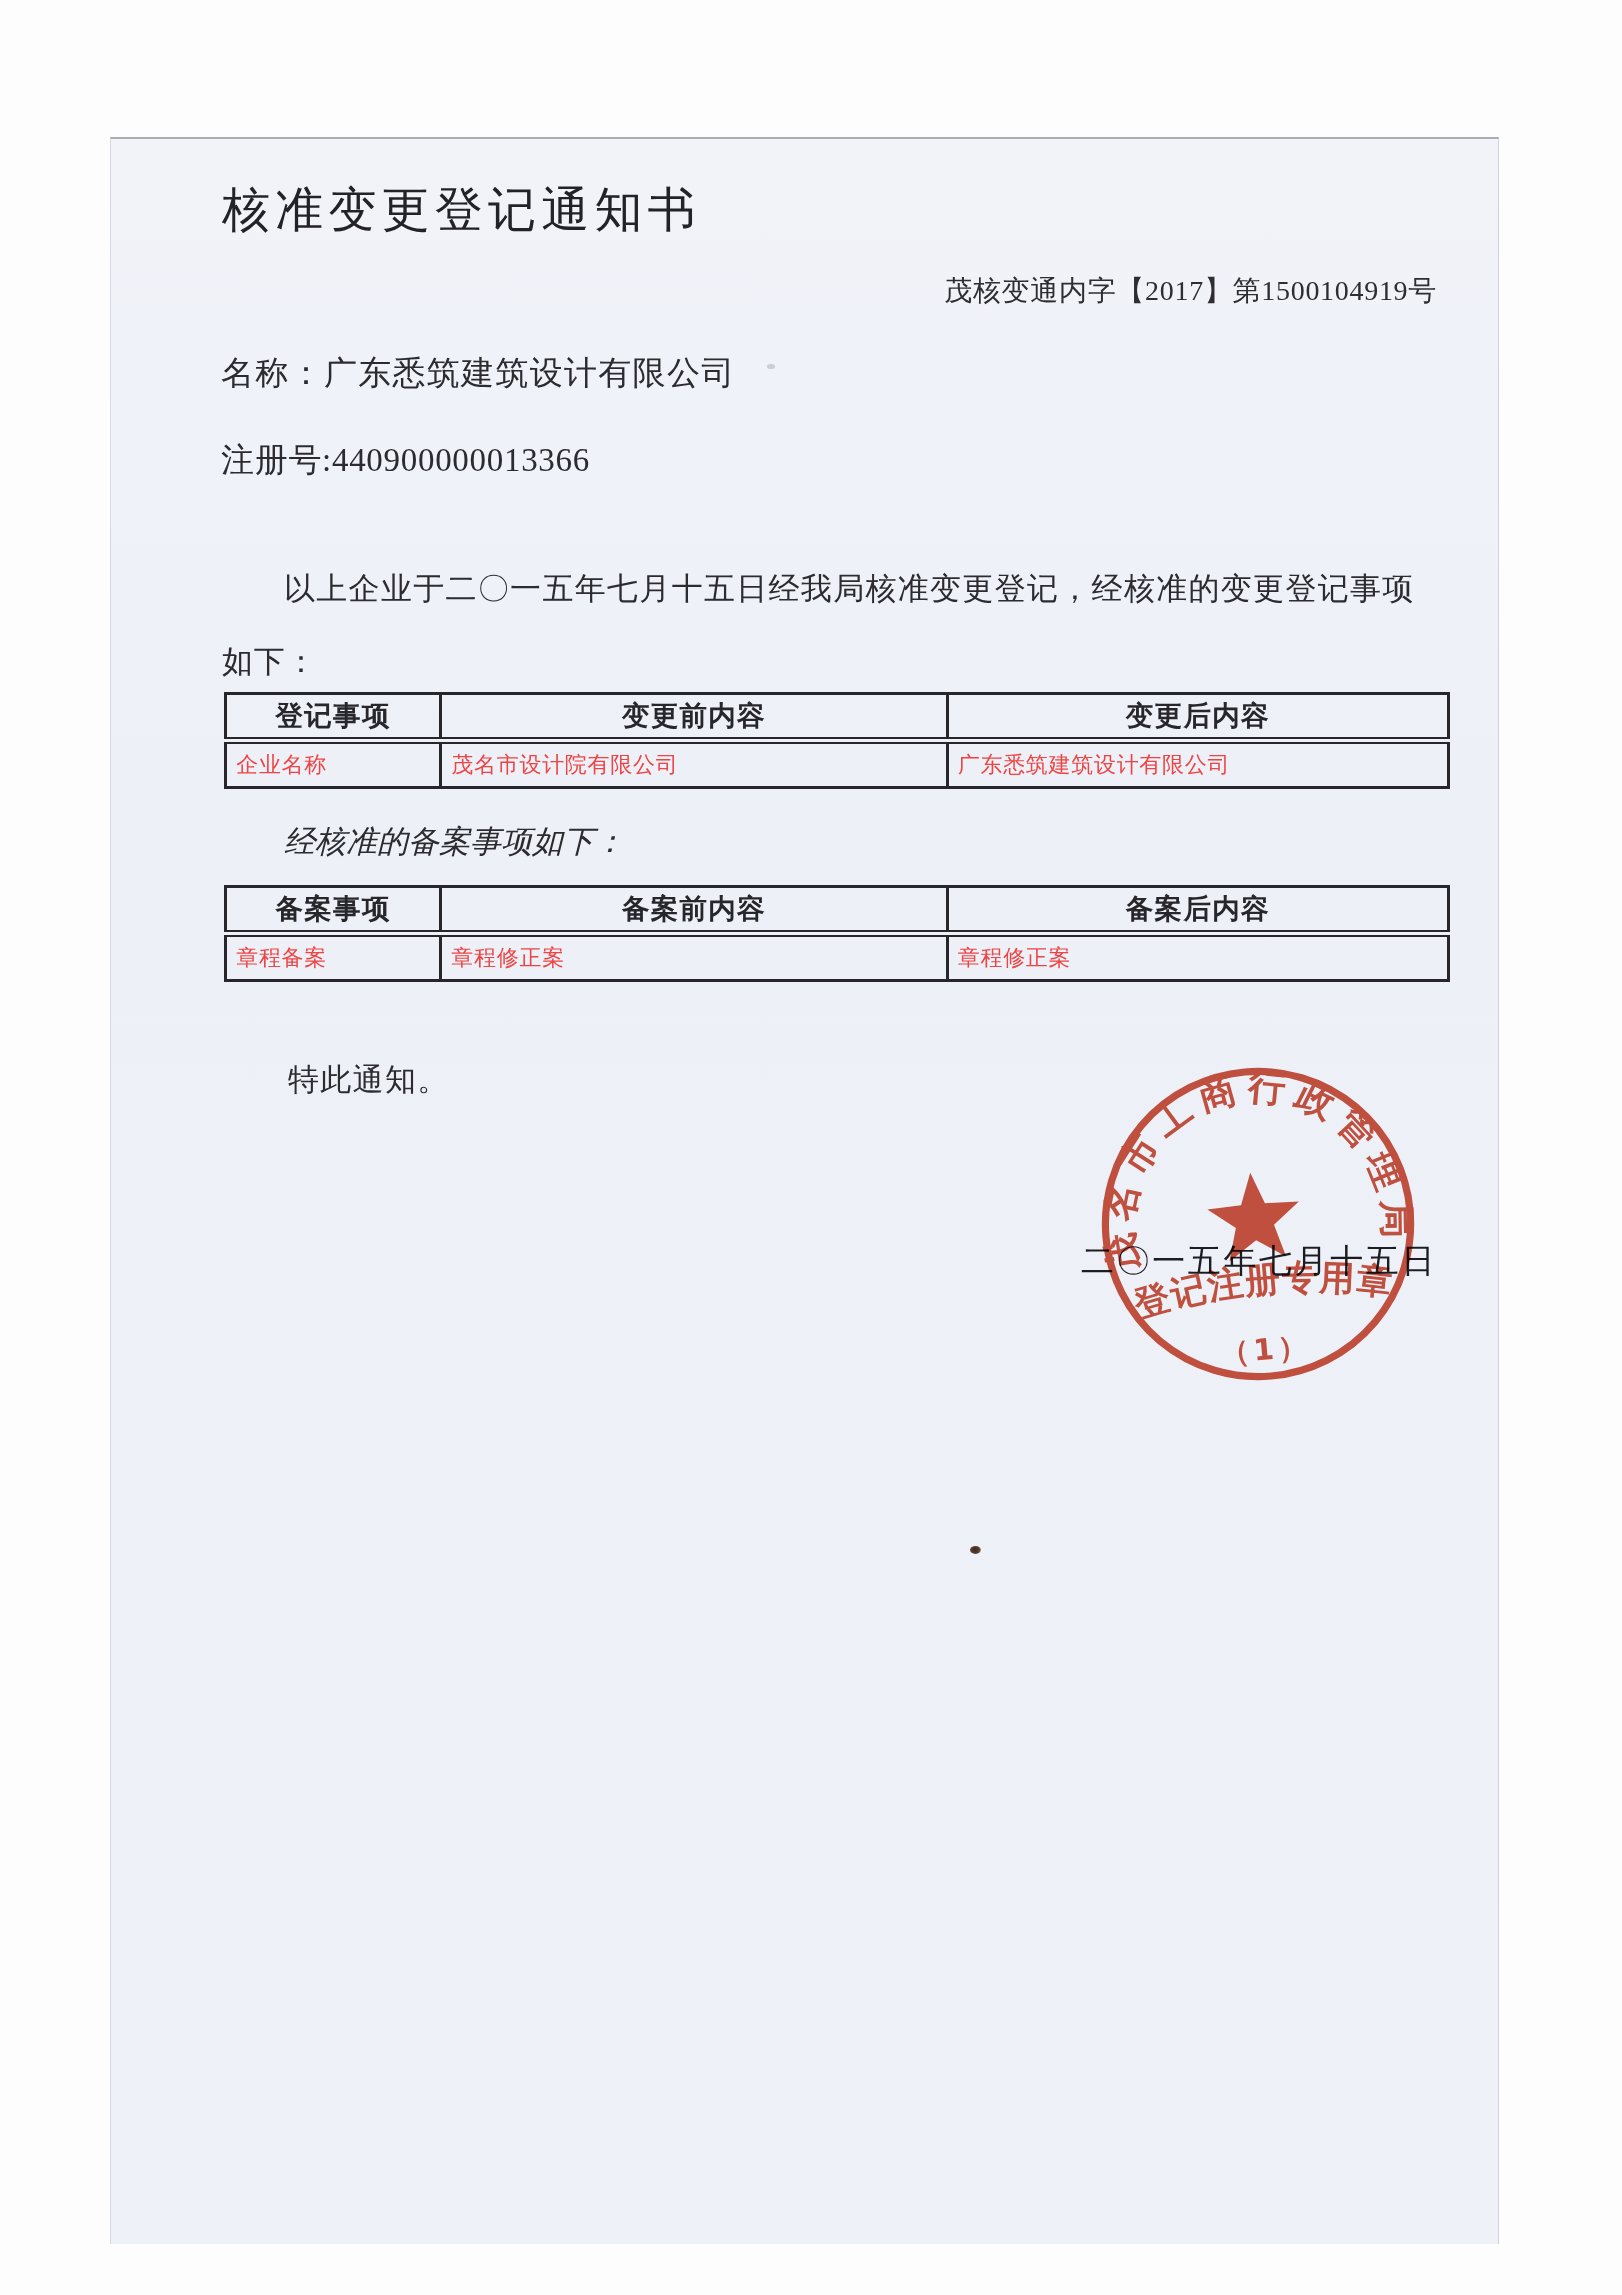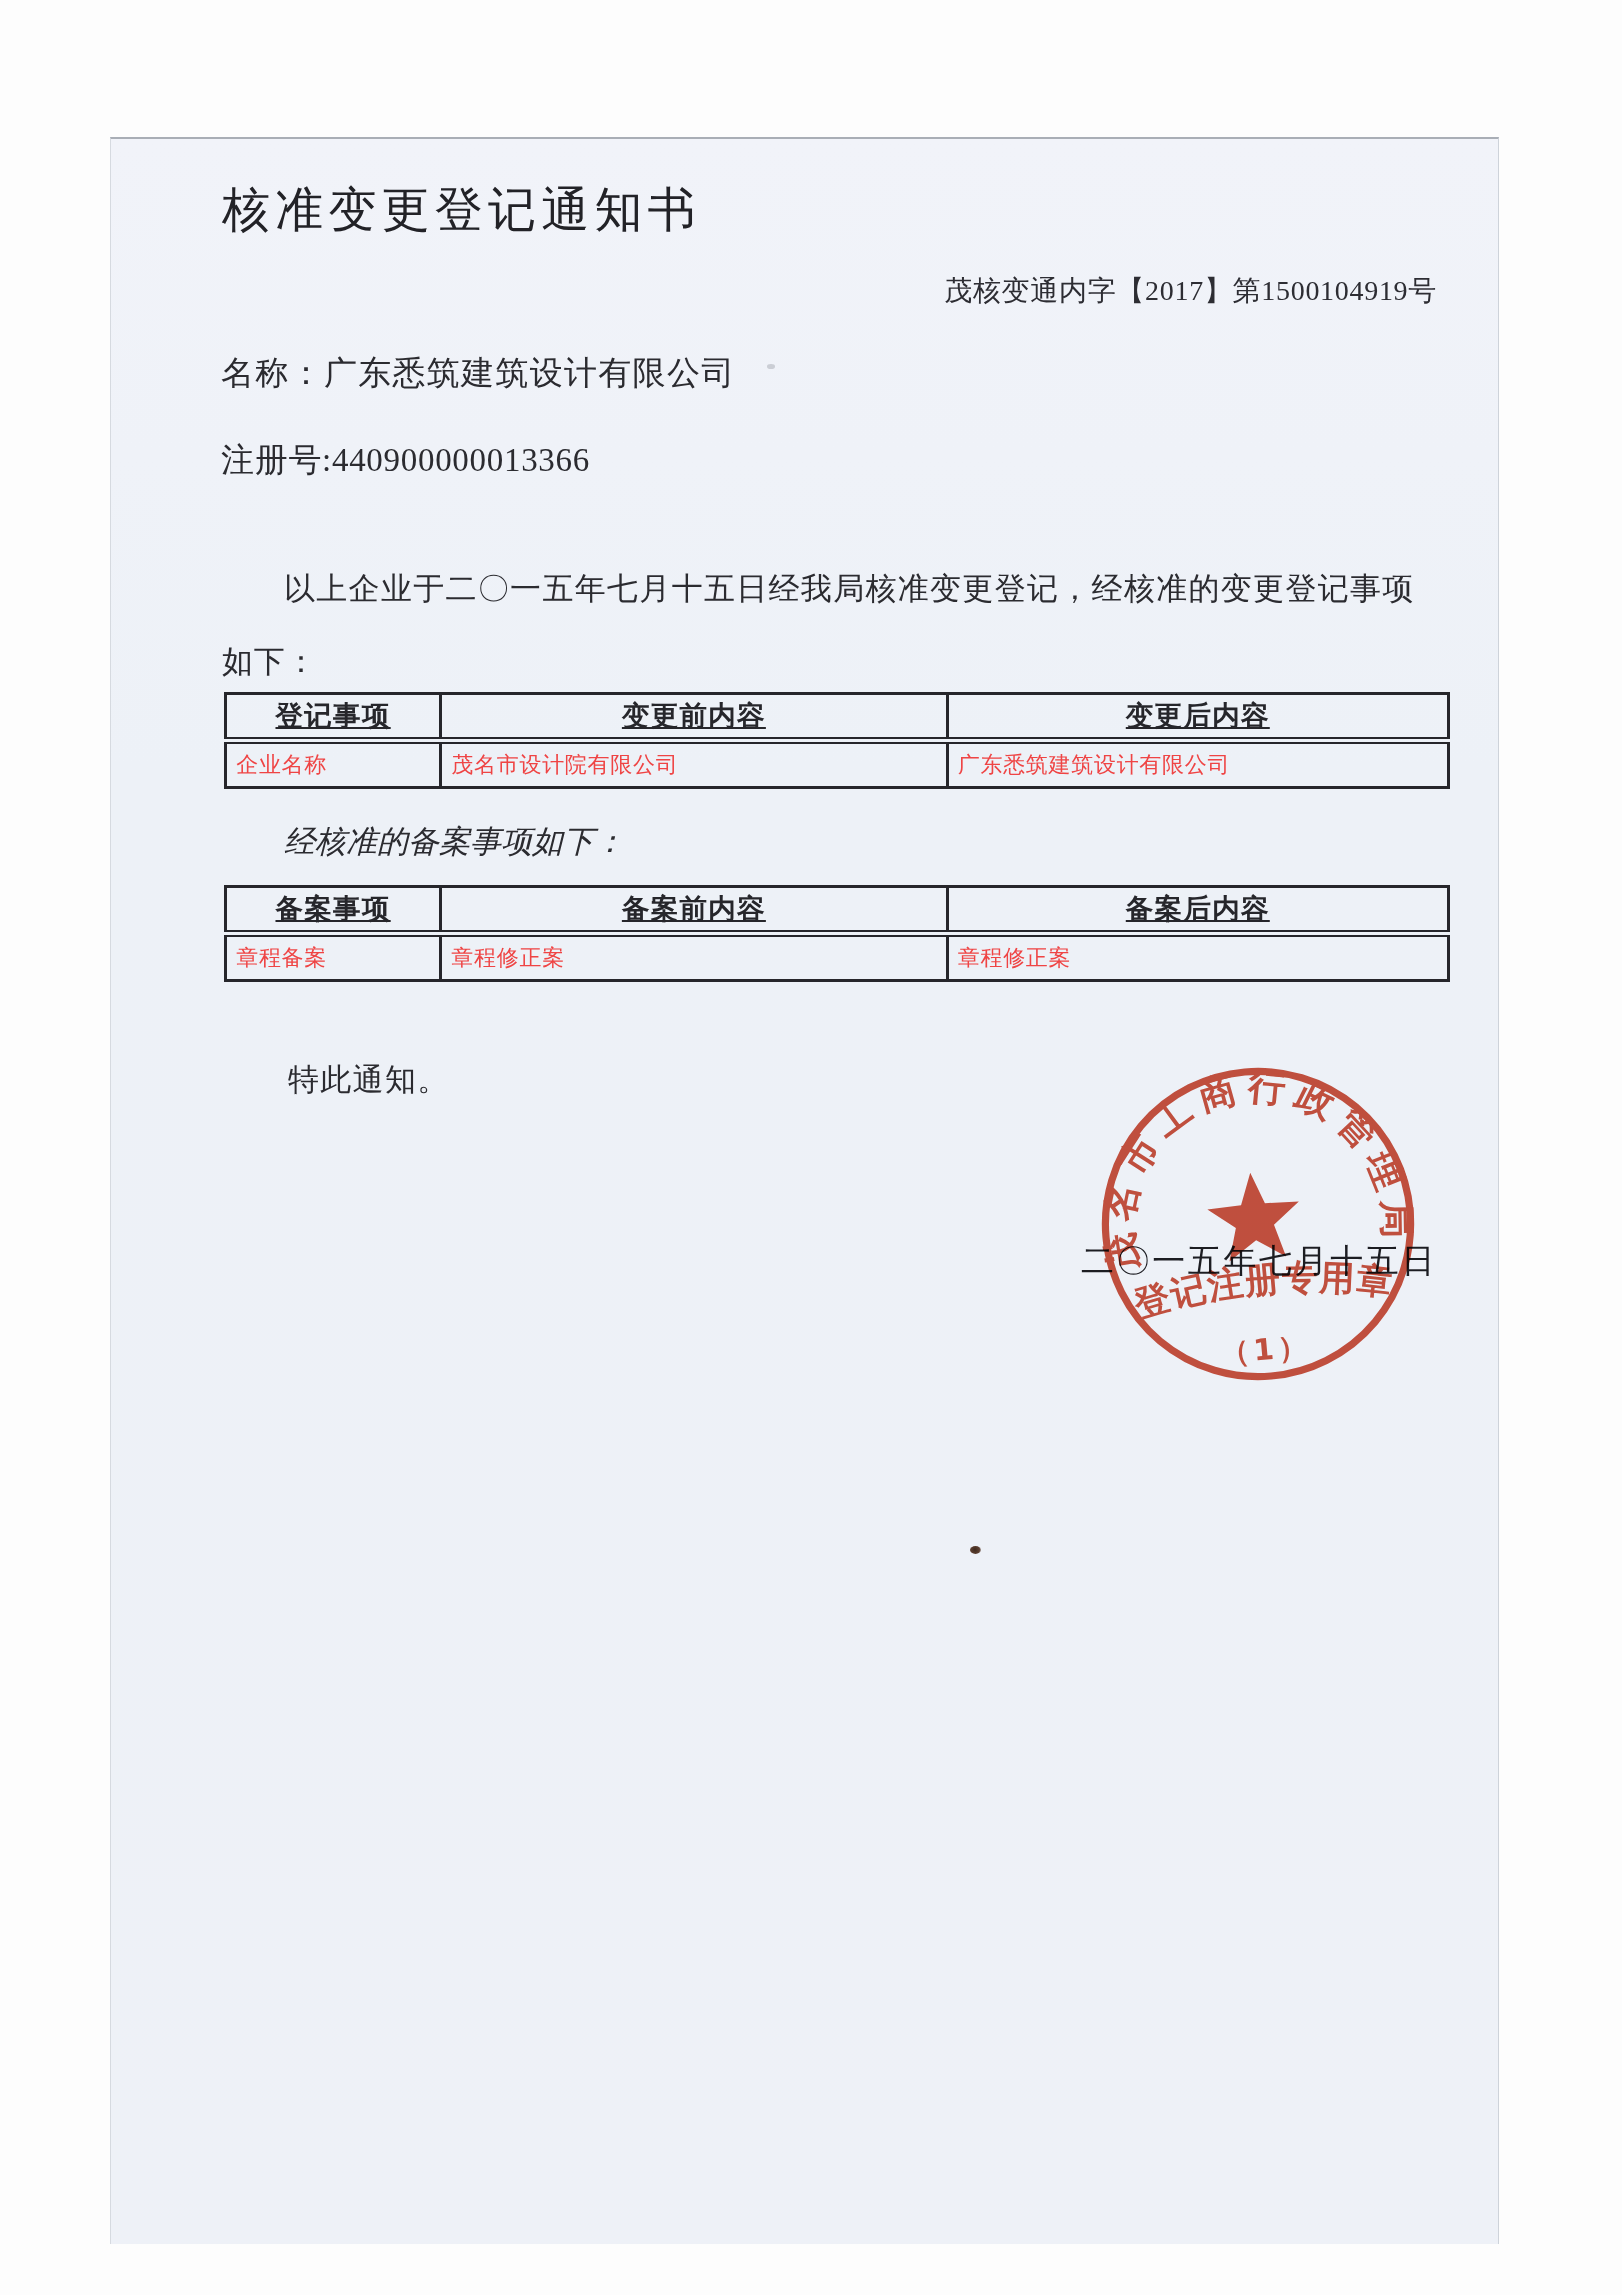--- a/index.html
+++ b/index.html
@@ -36,21 +36,21 @@
     background:transparent;
   }
   #table-change{top:692px;}
   #table-filing{top:885px;border-radius:8px;}
   table.doc-table{border:3.3px solid #26262b;}
   table.doc-table th{
     border-left:3.3px solid #26262b;border-right:3.3px solid #26262b;
     border-bottom:7.2px double #26262b;
     font-family:"DejaVu Sans","Liberation Sans",sans-serif;
     font-weight:700;font-size:27.5px;letter-spacing:1.3px;color:#26262b;
-    height:42px;text-align:center;vertical-align:middle;padding:0;text-decoration:underline;
+    height:42px;text-align:center;vertical-align:middle;padding:0;
   }
   table.doc-table td{
     border-left:3.3px solid #26262b;border-right:3.3px solid #26262b;
     font-size:22px;letter-spacing:0.7px;color:#ef4444;
     height:42px;vertical-align:middle;text-align:left;padding:0 0 0 9.2px;
   }
   .stamp{
     left:1091px;top:1057px;width:334px;height:334px;
     transform:rotate(-5deg);mix-blend-mode:multiply;opacity:0.9;
   }

